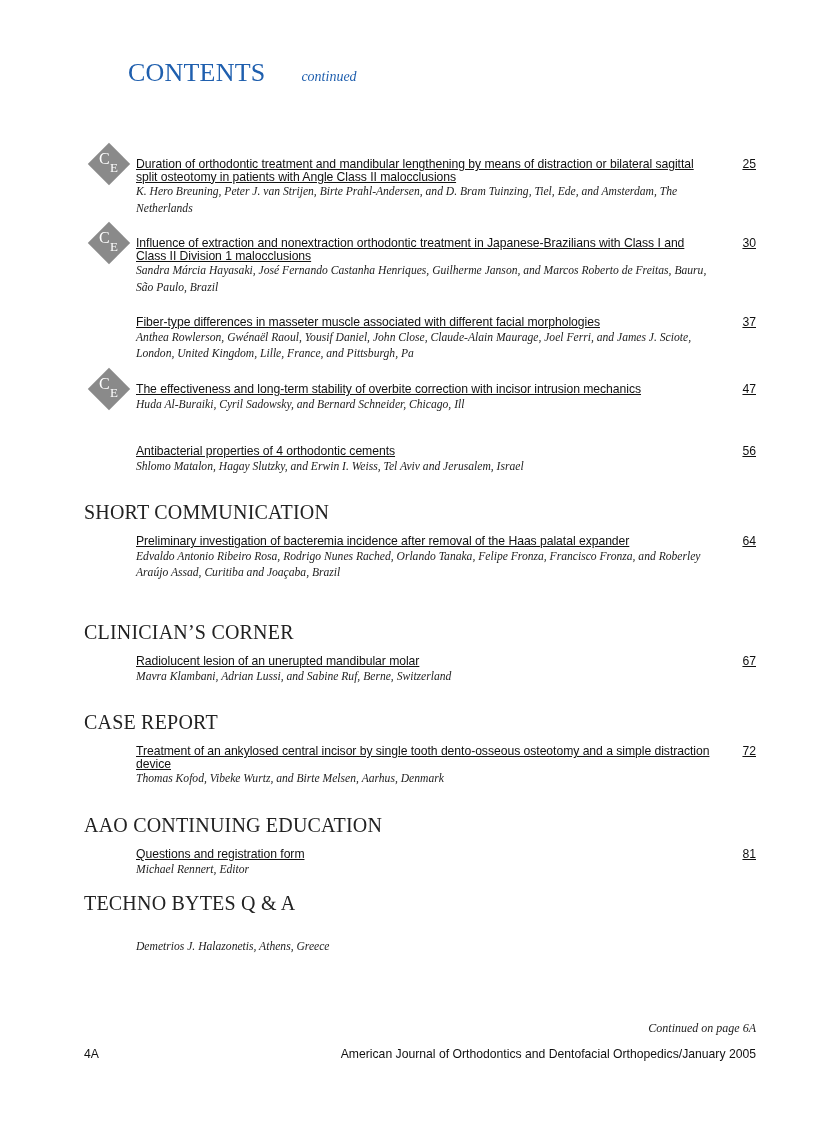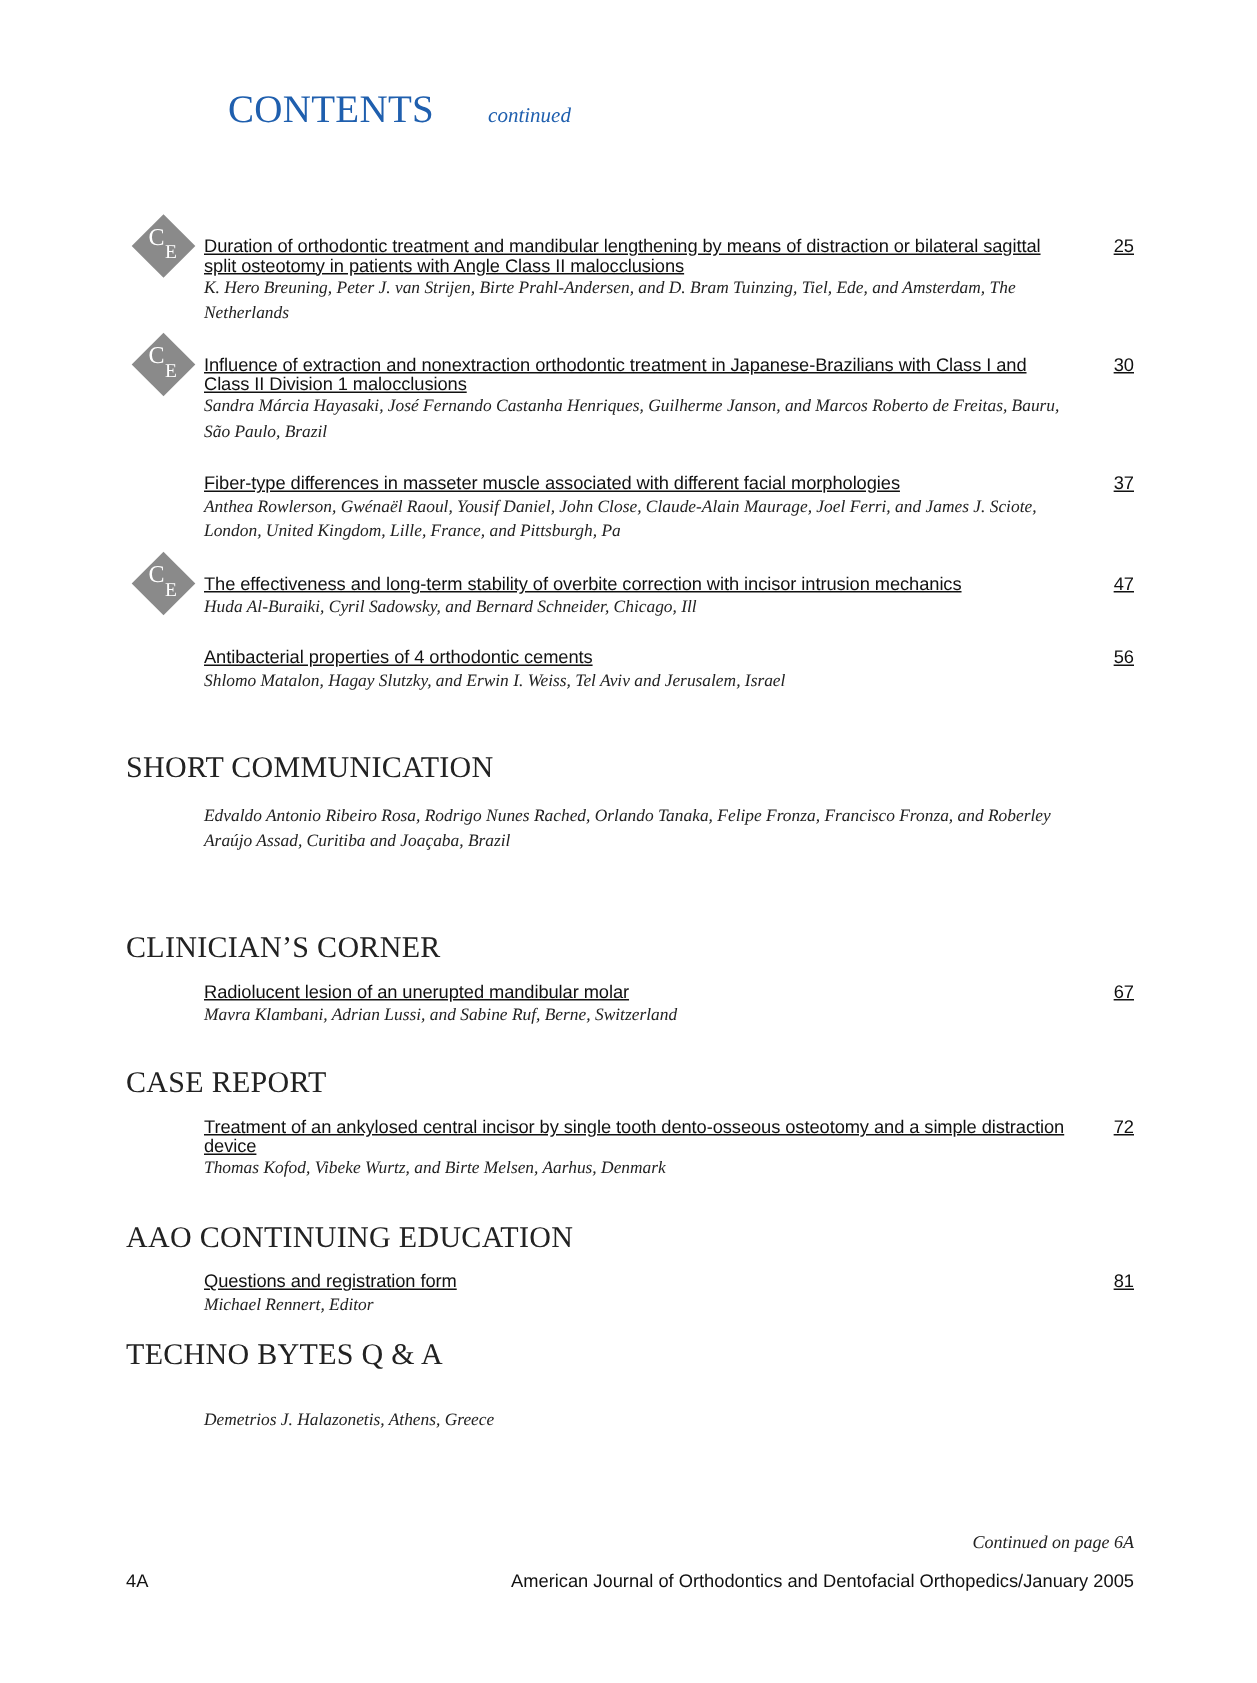--- a/index.html
+++ b/index.html
@@ -1,19 +1,19 @@
 <!DOCTYPE html>
 <html><head>
   <meta charset="utf-8">
   <style>
     * { margin: 0; padding: 0; box-sizing: border-box; }
     html, body { width: 838px; height: 1122px; background: #ffffff; }
     body { position: relative; font-family: "Liberation Sans", sans-serif; color: #111; overflow: hidden; }
 
-    .header { position: absolute; left: 152px; top: 58px; display: flex; align-items: baseline; }
+    .header { position: absolute; left: 128px; top: 58px; display: flex; align-items: baseline; }
     .header .title { font-family: "Liberation Serif", serif; font-size: 26px; color: #1f5fae; letter-spacing: 0.2px; }
     .header .sub { font-family: "Liberation Serif", serif; font-style: italic; font-size: 14px; color: #1f5fae; margin-left: 36px; }
 
     .entry { position: absolute; left: 136px; width: 620px; }
     .entry .row { display: flex; justify-content: space-between; align-items: flex-start; text-decoration: underline; }
     .entry .art-title { font-family: "Liberation Sans", sans-serif; font-size: 12.2px; line-height: 12.6px; color: #111; width: 575px; letter-spacing: -0.05px; }
     .entry .page { font-family: "Liberation Sans", sans-serif; font-size: 12.2px; line-height: 12.6px; color: #111; width: 30px; text-align: right; }
     .entry .authors { font-family: "Liberation Serif", serif; font-style: italic; font-size: 11.6px; line-height: 16.5px; color: #222; width: 580px; margin-top: 1px; }
 
     .ce-badge { position: absolute; left: 88px; width: 42px; height: 42px; }
@@ -76,30 +76,34 @@
     <span class="e">E</span>
 </div>
 <div class="entry" style="top:383px;">
   <div class="row">
     <div class="art-title">The effectiveness and long-term stability of overbite correction with incisor intrusion mechanics</div>
     <div class="page">47</div>
   </div>
   <div class="authors">Huda Al-Buraiki, Cyril Sadowsky, and Bernard Schneider, Chicago, Ill</div>
 </div>
 
-<div class="entry" style="top:432px;">
+<div class="entry" style="top:445px;">
   <div class="row">
     <div class="art-title">Antibacterial properties of 4 orthodontic cements</div>
     <div class="page">56</div>
   </div>
   <div class="authors">Shlomo Matalon, Hagay Slutzky, and Erwin I. Weiss, Tel Aviv and Jerusalem, Israel</div>
 </div>
 
 <div class="section" style="top:501px;">SHORT COMMUNICATION</div>
 <div class="entry" style="top:535px;">
+  <div class="row">
+    <div class="art-title">Preliminary investigation of bacteremia incidence after removal of the Haas palatal expander</div>
+    <div class="page">64</div>
+  </div>
   <div class="authors">Edvaldo Antonio Ribeiro Rosa, Rodrigo Nunes Rached, Orlando Tanaka, Felipe Fronza, Francisco Fronza, and Roberley Araújo Assad, Curitiba and Joaçaba, Brazil</div>
 </div>
 
 <div class="section" style="top:621px;">CLINICIAN’S CORNER</div>
 <div class="entry" style="top:655px;">
   <div class="row">
     <div class="art-title">Radiolucent lesion of an unerupted mandibular molar</div>
     <div class="page">67</div>
   </div>
   <div class="authors">Mavra Klambani, Adrian Lussi, and Sabine Ruf, Berne, Switzerland</div>

